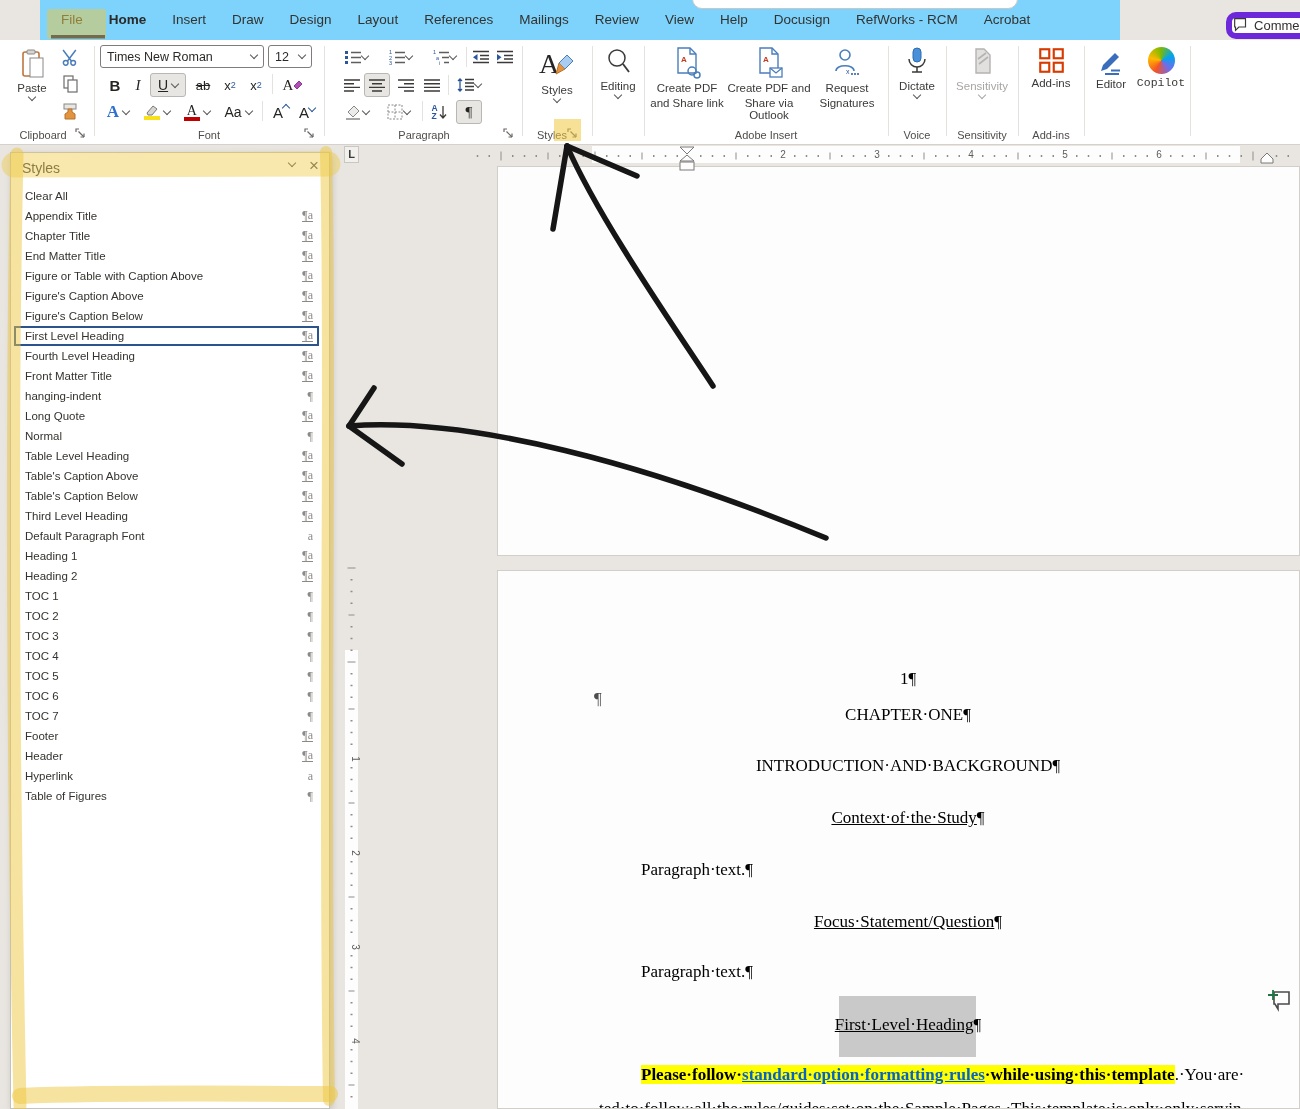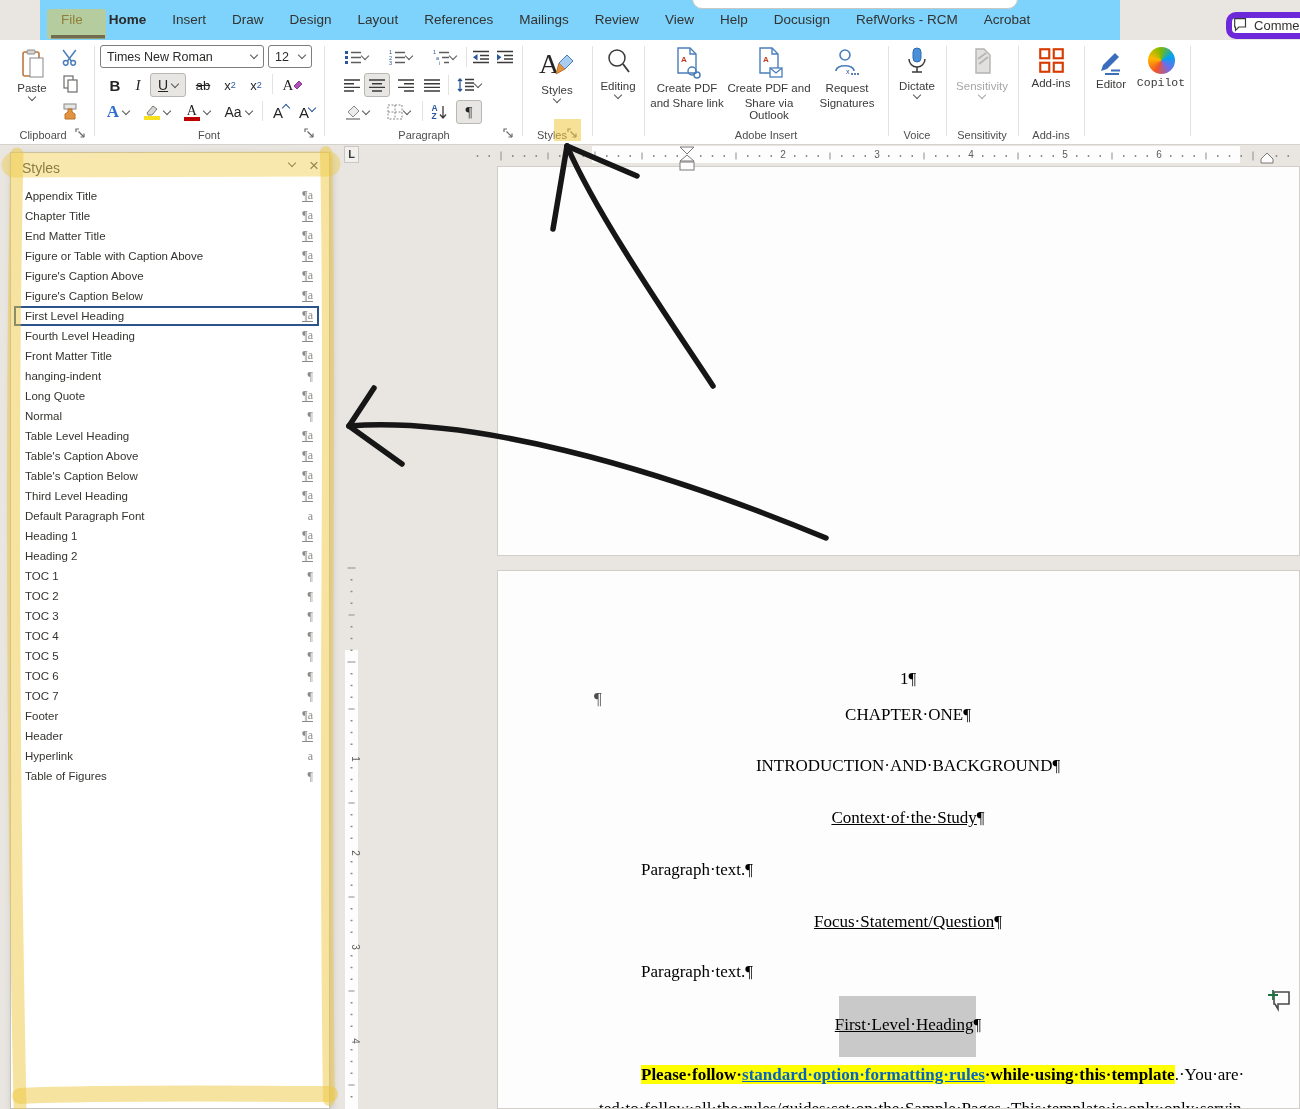--- a/index.html
+++ b/index.html
@@ -548,20 +548,23 @@
         </svg>
     </div>
 
     <div id="styles-pane">
       <div id="sp-header">
         <span id="sp-title">Styles</span>
         <span id="sp-chev" class="chev"></span>
         <span id="sp-close">×</span>
       </div>
       <div id="style-list">
+          <div class="srow">
+            <span class="slabel">Clear All</span>
+          </div>
           <div class="srow">
             <span class="slabel">Appendix Title</span>
             <span class="sicon pa">¶a</span>
           </div>
           <div class="srow">
             <span class="slabel">Chapter Title</span>
             <span class="sicon pa">¶a</span>
           </div>
           <div class="srow">
             <span class="slabel">End Matter Title</span>

